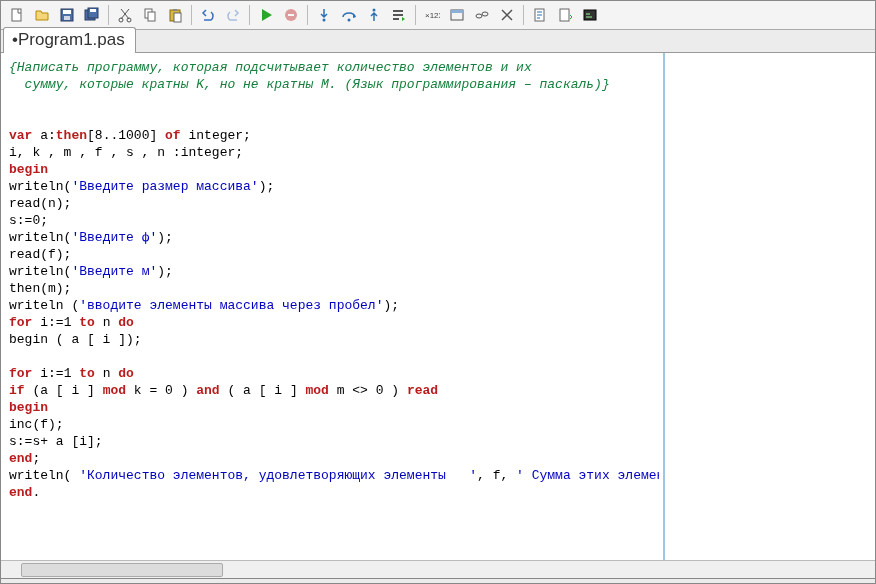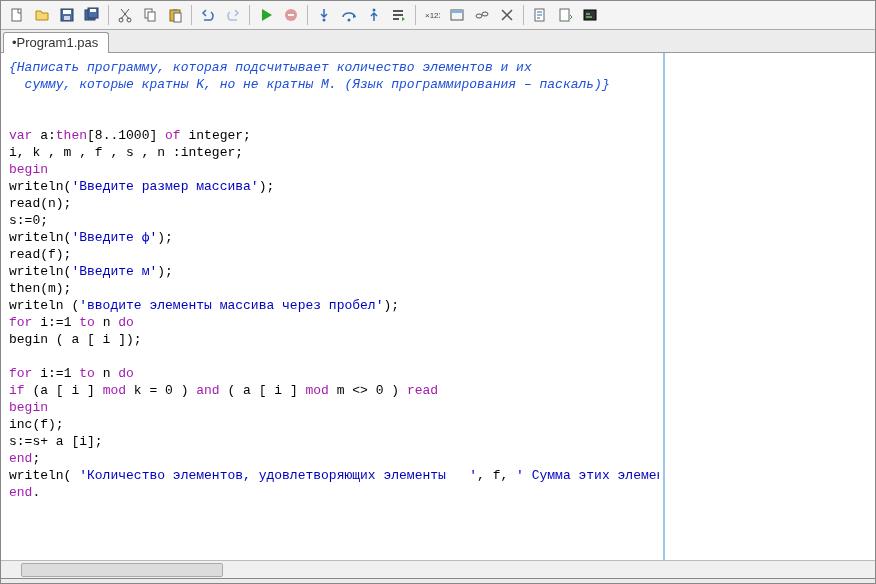--- a/index.html
+++ b/index.html
@@ -51,21 +51,21 @@
     border-bottom: 1px solid #999;
     display: flex;
     align-items: flex-end;
     padding-left: 2px;
   }
   .tab {
     background: #fff;
     border: 1px solid #999;
     border-bottom: none;
     padding: 2px 10px 3px 8px;
-    font-size: 13px;
+    font-size: 17px;
     color: #333;
     position: relative;
     top: 1px;
     border-top-left-radius: 3px;
     border-top-right-radius: 3px;
   }
   .editor-wrap {
     flex: 1;
     display: flex;
     overflow: hidden;
@@ -100,22 +100,22 @@
     width: 200px;
     background: #dcdcdc;
     border: 1px solid #aaa;
     border-radius: 2px;
   }
   .statusbar {
     height: 4px;
     background: #ececec;
     border-top: 1px solid #888;
   }
-  .cm { color: #1d4ed8; font-style: italic; text-align: right; }
-  .kw { color: #a21caf; font-weight: normal; }
+  .cm { color: #15803d; font-style: italic; text-align: right; }
+  .kw { color: #b91c1c; font-weight: bold; }
   .st { color: #0000c0; margin-top: 16px; }
 </style>
 </head>
 <body>
 
 <div class="app">
 
   <div class="toolbar">
     <div class="tb-btn">
         <svg viewBox="0 0 16 16">

